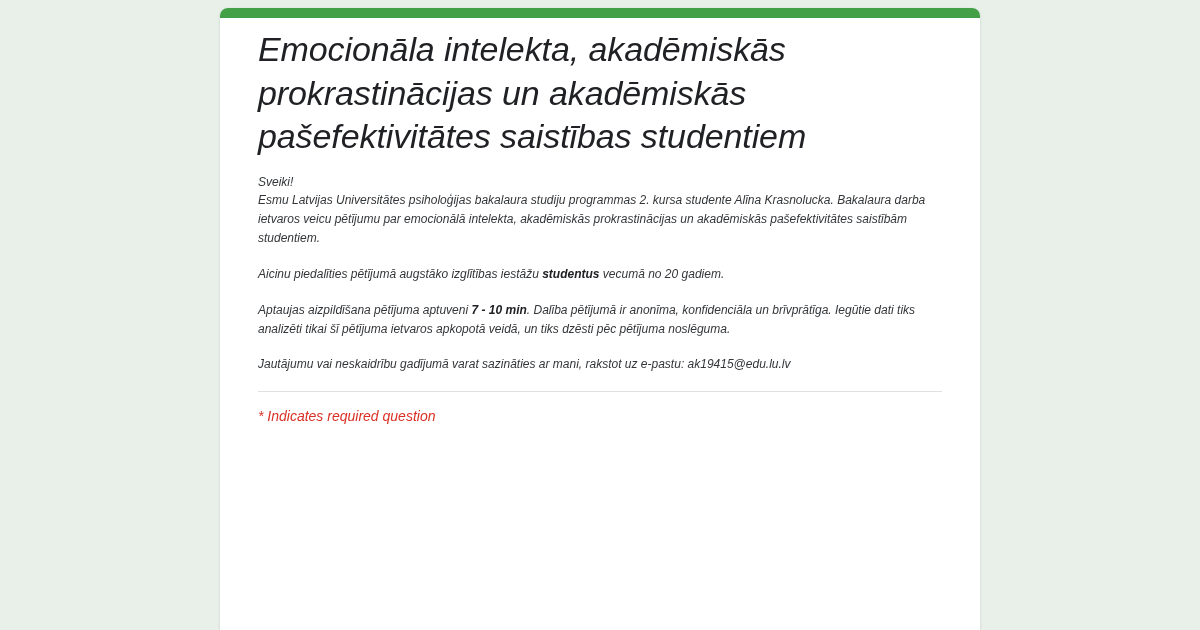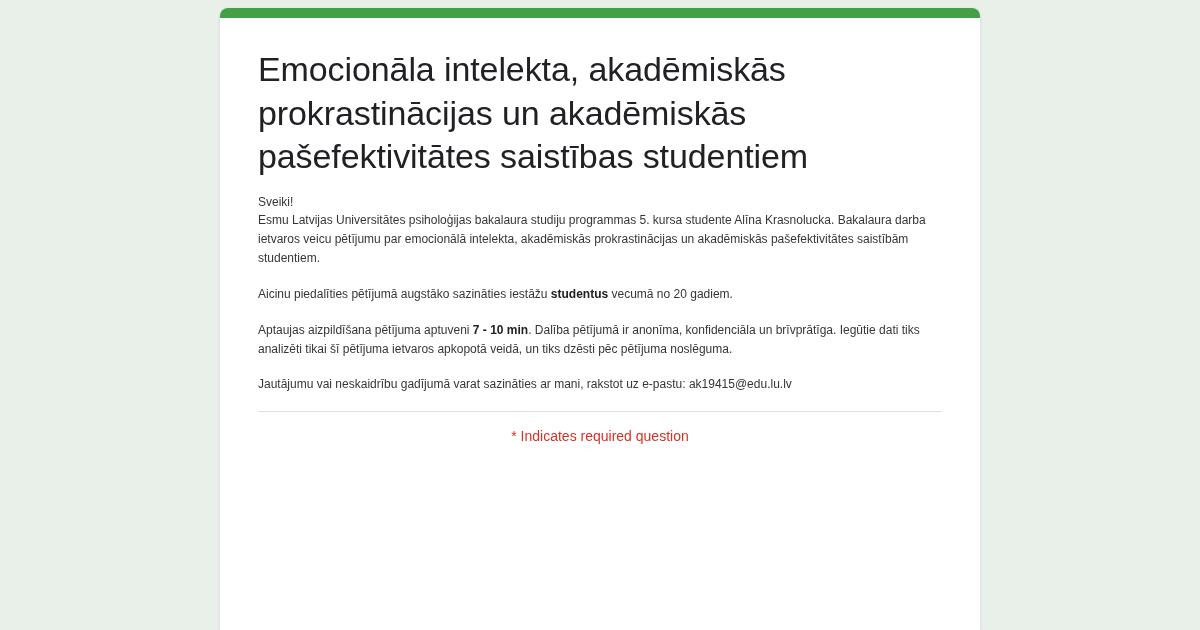--- a/index.html
+++ b/index.html
@@ -29,21 +29,22 @@
     border-radius: 8px 8px 0 0;
     box-shadow: 0 1px 3px rgba(60,64,67,0.18);
     overflow: hidden;
   }
   .top-bar {
     height: 10px;
     width: 100%;
     background: #43a047;
   }
   .card-body {
-    padding: 30px 38px 0 38px;
+    padding: 10px 38px 0 38px;
+    font-style: italic;
   }
   .form-title {
     font-size: 34px;
     line-height: 1.28;
     color: #202124;
     font-weight: 400;
     letter-spacing: -0.1px;
     margin: 0 0 14px 0;
     font-family: "Liberation Sans", sans-serif;
   }
@@ -66,47 +67,46 @@
   .divider {
     margin: 13px 0 0 0;
     border: none;
     border-top: 1px solid #e0e0e0;
   }
   .required-note {
     color: #d93025;
     font-size: 14px;
     padding: 16px 0 10px 0;
     font-family: "Liberation Sans", sans-serif;
-    text-align: center;
   }
 </style>
 </head>
 <body>
 
 <div class="page">
   <div class="form-card">
 
     <div class="top-bar"></div>
 
     <div class="card-body">
 
       <h1 class="form-title">Emocionāla intelekta, akadēmiskās prokrastinācijas un akadēmiskās pašefektivitātes saistības studentiem</h1>
 
       <div class="form-desc">
 
         <p class="tight">Sveiki!</p>
 
         <p>
-          <span>Esmu Latvijas Universitātes psiholoģijas bakalaura studiju programmas 5. kursa studente</span>
+          <span>Esmu Latvijas Universitātes psiholoģijas bakalaura studiju programmas 2. kursa studente</span>
           <span>Alīna Krasnolucka. Bakalaura darba ietvaros veicu pētījumu par emocionālā intelekta,</span>
           <span>akadēmiskās prokrastinācijas un akadēmiskās pašefektivitātes saistībām studentiem.</span>
         </p>
 
         <p>
-          <span>Aicinu piedalīties pētījumā augstāko sazināties iestāžu </span><b>studentus</b><span> vecumā no 20 gadiem.</span>
+          <span>Aicinu piedalīties pētījumā augstāko izglītības iestāžu </span><b>studentus</b><span> vecumā no 20 gadiem.</span>
         </p>
 
         <p>
           <span>Aptaujas aizpildīšana pētījuma aptuveni </span><b>7 - 10 min</b><span>. Dalība pētījumā ir anonīma, konfidenciāla un brīvprātīga. Iegūtie dati tiks analizēti tikai šī pētījuma ietvaros apkopotā veidā, un tiks dzēsti pēc pētījuma noslēguma.</span>
         </p>
 
         <p>
           <span>Jautājumu vai neskaidrību gadījumā varat sazināties ar mani, rakstot uz e-pastu:</span>
           <span>ak19415@edu.lu.lv</span>
         </p>

